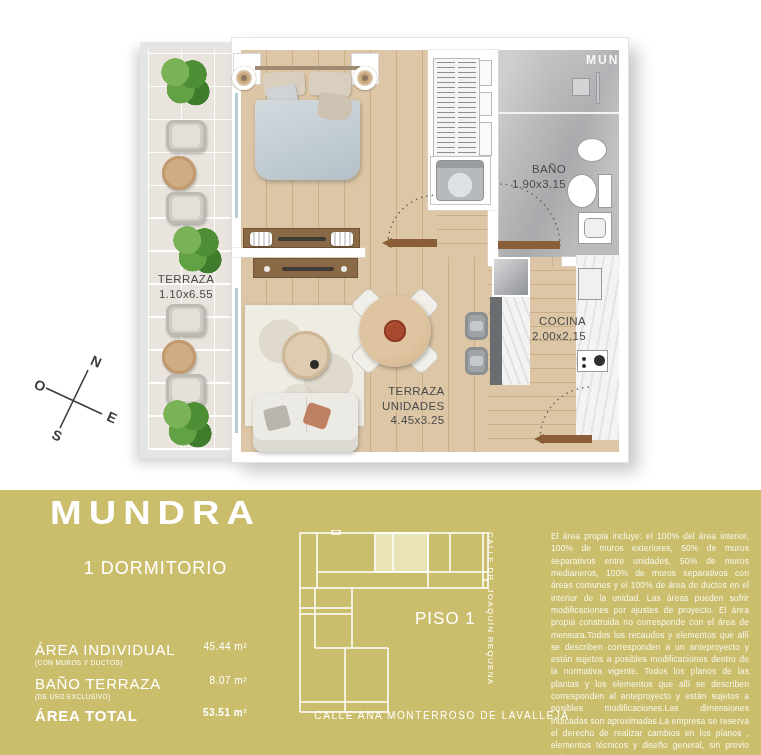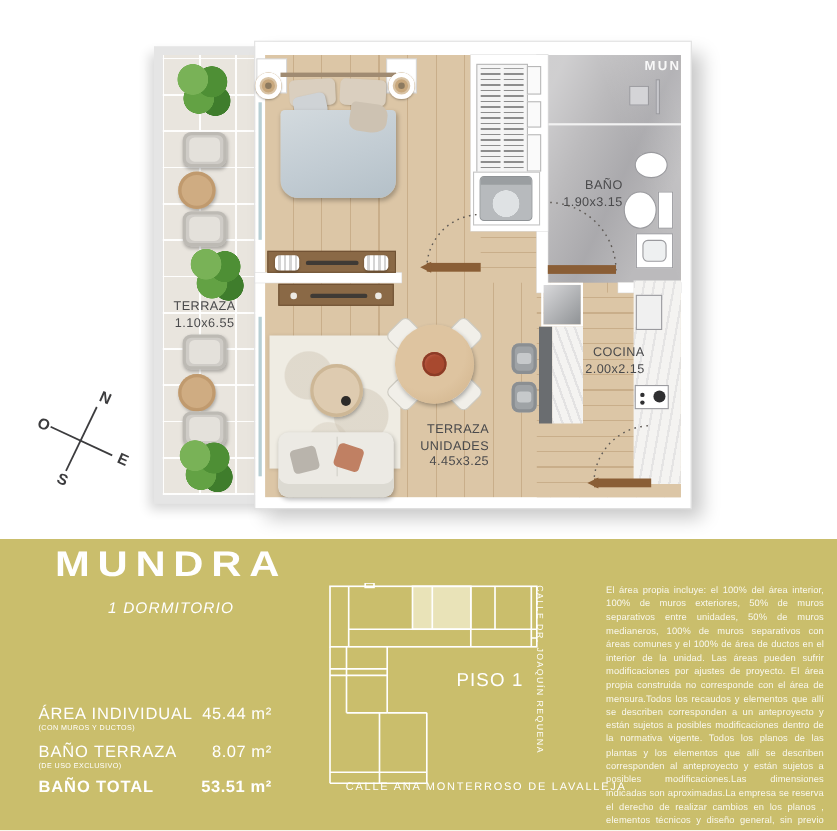--- a/index.html
+++ b/index.html
@@ -107,26 +107,26 @@
   .burner{position:absolute;border-radius:50%;background:#2f2f31;}
   .watermark{position:absolute;color:rgba(255,255,255,.9);font-weight:bold;font-size:12px;letter-spacing:2px;}
 
   
   .footer{position:absolute;left:0;top:490px;width:761px;height:265px;background:#cabe6c;color:#fff;}
   .brandcol{position:absolute;left:28px;top:0;width:255px;text-align:center;}
   .brand-top{margin-top:30px;font-size:9px;font-weight:bold;letter-spacing:3px;}
   .brand-name{font-size:38px;font-weight:bold;letter-spacing:7px;transform:scaleY(.85);margin-top:2px;white-space:nowrap;}
   .brand-sub{font-size:12px;font-weight:bold;letter-spacing:9px;margin-top:3px;}
   .units-title{margin-top:14px;font-size:26px;font-weight:bold;letter-spacing:.5px;white-space:nowrap;}
-  .subtitle{margin-top:9px;font-size:14px;letter-spacing:1px;font-style:italic;}
+  .subtitle{margin-top:23px;font-size:18px;letter-spacing:1px;}
   .arearows{position:absolute;left:35px;top:152px;width:212px;}
   .arow{position:absolute;left:0;width:212px;display:flex;justify-content:space-between;}
   .alabel{font-size:15px;letter-spacing:.8px;line-height:1;text-align:right;}
   .anote{font-size:6.5px;letter-spacing:.4px;margin-top:2px;}
-  .avalue{font-size:15px;letter-spacing:.5px;line-height:1;}
+  .avalue{font-size:10px;letter-spacing:.5px;line-height:1;}
   .bold .alabel,.bold .avalue{font-weight:bold;}
   .piso{position:absolute;left:415px;top:119px;font-size:17px;font-weight:normal;letter-spacing:1px;}
   .street-v{position:absolute;left:486px;top:42px;height:172px;writing-mode:vertical-rl;
      font-size:8px;letter-spacing:1.3px;white-space:nowrap;}
   .street-b{position:absolute;left:294px;top:220px;width:296px;text-align:center;font-size:10px;letter-spacing:1.6px;white-space:nowrap;}
   .legal{position:absolute;left:551px;top:40px;width:198px;font-size:8.5px;line-height:1.45;
      text-align:justify;color:rgba(255,255,255,.88);letter-spacing:.1px;}
 </style>
 </head>
 <body>
@@ -292,21 +292,21 @@
       </div>
       <div class="arow" style="top:34px;">
         <div>
           <div class="alabel">BAÑO TERRAZA</div>
           <div class="anote">(DE USO EXCLUSIVO)</div>
         </div>
         <div class="avalue">8.07 m²</div>
       </div>
       <div class="arow bold" style="top:66px;">
         <div>
-          <div class="alabel">BAÑO TOTAL</div>
+          <div class="alabel">ÁREA TOTAL</div>
         </div>
         <div class="avalue">53.51 m²</div>
       </div>
     </div>
 
     <svg style="position:absolute;left:296px;top:40px;" width="200" height="186" viewBox="0 0 200 186">
       <g stroke="#ffffff" stroke-width="1.5" fill="none">
         <rect x="36" y="0" width="8" height="4"></rect>
         <rect x="79" y="3" width="53" height="39" fill="#e9e3b8"></rect>
         <rect x="4" y="3" width="188" height="55"></rect>

